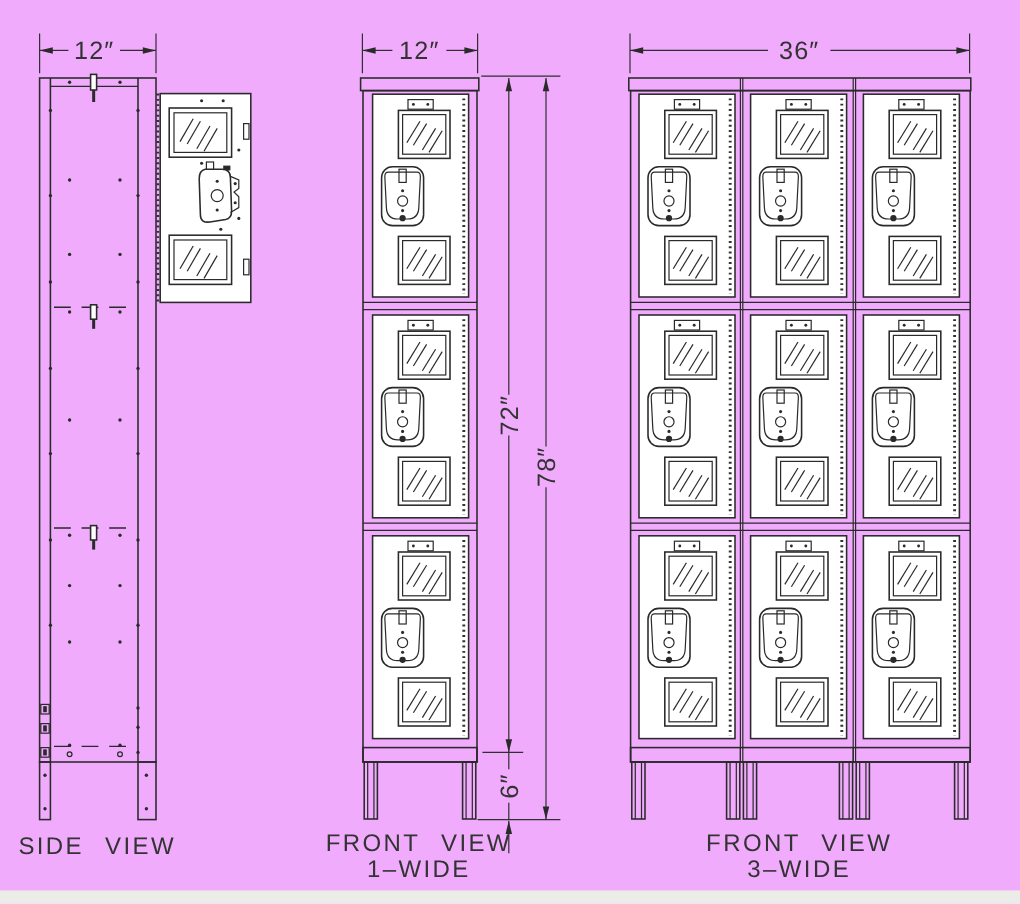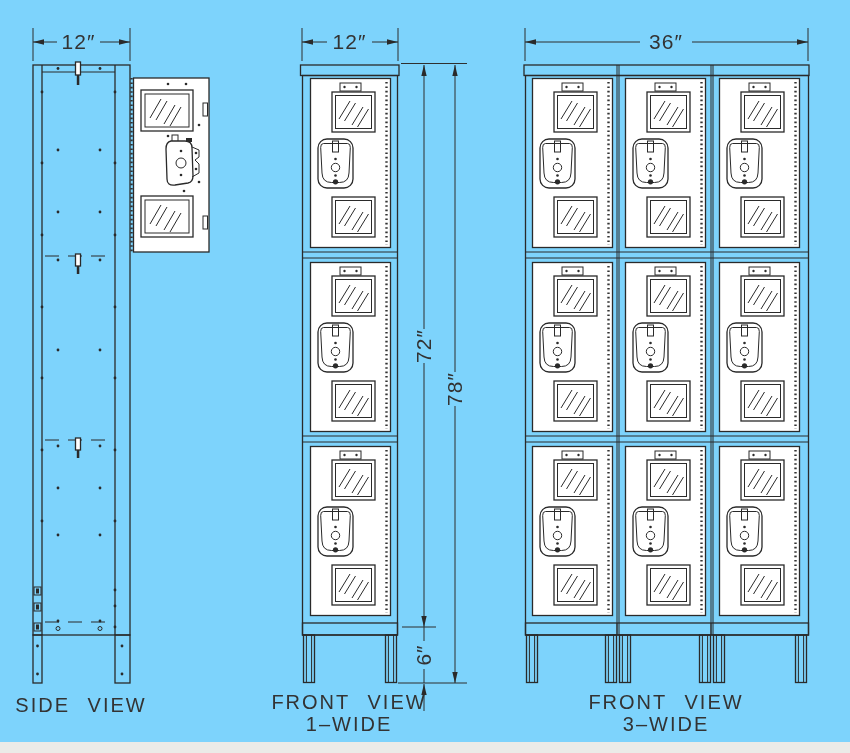--- a/index.html
+++ b/index.html
@@ -1,16 +1,16 @@
 <!DOCTYPE html>
 <html><head>
 <meta charset="utf-8">
 <style>
   html,body{margin:0;padding:0;background:#ffffff;}
-  .canvas{position:relative;width:850px;height:753px;background:#7dd3fc;overflow:hidden;
+  .canvas{position:relative;width:850px;height:753px;background:#f0abfc;overflow:hidden;
           font-family:"Liberation Sans","DejaVu Sans",sans-serif;text-align:center;}
   svg{display:block;}
   .ln{fill:none;stroke:#2a2a2a;stroke-width:1.3;}
   .lnf{fill:#ffffff;stroke:#2a2a2a;stroke-width:1.3;}
   .thin{fill:none;stroke:#2a2a2a;stroke-width:1;}
   .dim{fill:none;stroke:#2f2f2f;stroke-width:1;}
   .dot{fill:#2a2a2a;stroke:none;}
   .arrow{fill:#2a2a2a;stroke:none;}
   .hinge{fill:none;stroke:#333;stroke-width:2.4;stroke-dasharray:1.6 2.8;}
   .dash{fill:none;stroke:#2a2a2a;stroke-width:1.2;stroke-dasharray:14 9;}

